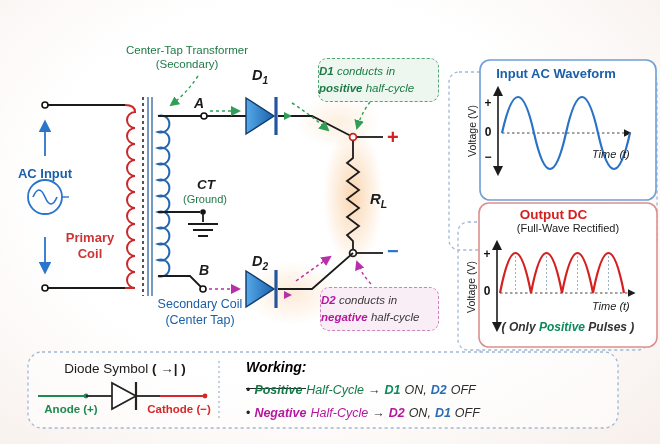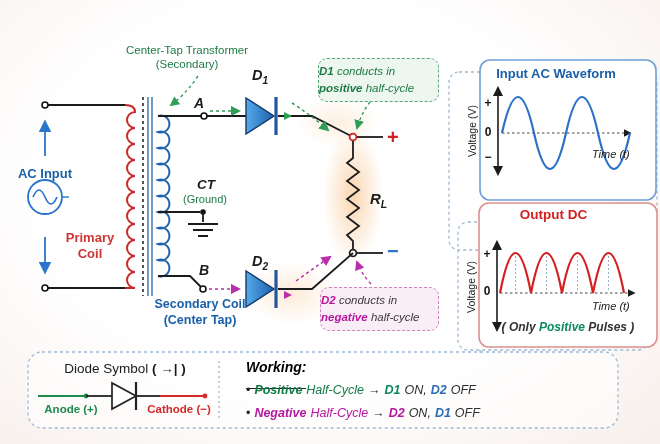--- a/index.html
+++ b/index.html
@@ -202,21 +202,21 @@
     <div>(Secondary)</div>
   </div>
 
   <div class="lbl ctr it bd" style="left:188px;top:95px;width:22px;font-size:14px;">A</div>
 
   <div class="lbl ctr it bd" style="left:190px;top:177px;width:32px;font-size:13.5px;">CT</div>
   <div class="lbl ctr c-dgreen" style="left:172px;top:193px;width:66px;font-size:11px;">(Ground)</div>
 
   <div class="lbl ctr it bd" style="left:193px;top:262px;width:22px;font-size:14px;">B</div>
 
-  <div class="lbl ctr c-blue" style="left:146px;top:297px;width:108px;font-size:12.5px;font-weight:700;">
+  <div class="lbl ctr c-blue" style="left:146px;top:297px;width:108px;font-size:12.5px;font-weight:400;">
     <div>Secondary Coil</div>
     <div>(Center Tap)</div>
   </div>
 
   <div class="lbl it bd" style="left:252px;top:66px;font-size:14.5px;">
     <span>D</span><sub>1</sub>
   </div>
   <div class="lbl it bd" style="left:252px;top:252px;font-size:14.5px;">
     <span>D</span><sub>2</sub>
   </div>
@@ -238,20 +238,21 @@
   </div>
 
   <div class="panel-title ctr c-blue" style="left:480px;top:66px;width:152px;font-size:13px;">Input AC Waveform</div>
   <div class="vlabel ctr" style="left:432px;top:125px;width:80px;">Voltage (V)</div>
   <div class="tick" style="left:482px;top:96px;">+</div>
   <div class="tick" style="left:482px;top:125px;">0</div>
   <div class="tick" style="left:482px;top:150px;">−</div>
   <div class="lbl rgt it" style="left:592px;top:148px;width:56px;font-size:11px;">Time (t)</div>
 
   <div class="panel-title ctr" style="left:463px;top:207px;width:181px;font-size:13.5px;color:#d42020;">Output DC</div>
+  <div class="lbl ctr" style="left:479px;top:222px;width:178px;font-size:11px;">(Full-Wave Rectified)</div>
   <div class="vlabel ctr" style="left:431px;top:281px;width:80px;">Voltage (V)</div>
   <div class="tick" style="left:481px;top:247px;">+</div>
   <div class="tick" style="left:481px;top:284px;">0</div>
   <div class="lbl rgt it" style="left:592px;top:300px;width:56px;font-size:11px;">Time (t)</div>
   <div class="lbl ctr" style="left:40px;top:361px;width:170px;font-size:13.5px;">
     <span>Diode Symbol</span>
     <b>( →| )</b>
   </div>
 
   <div class="lbl ctr it note" style="left:479px;top:320px;width:178px;font-size:12px;font-weight:600;color:#333;">

